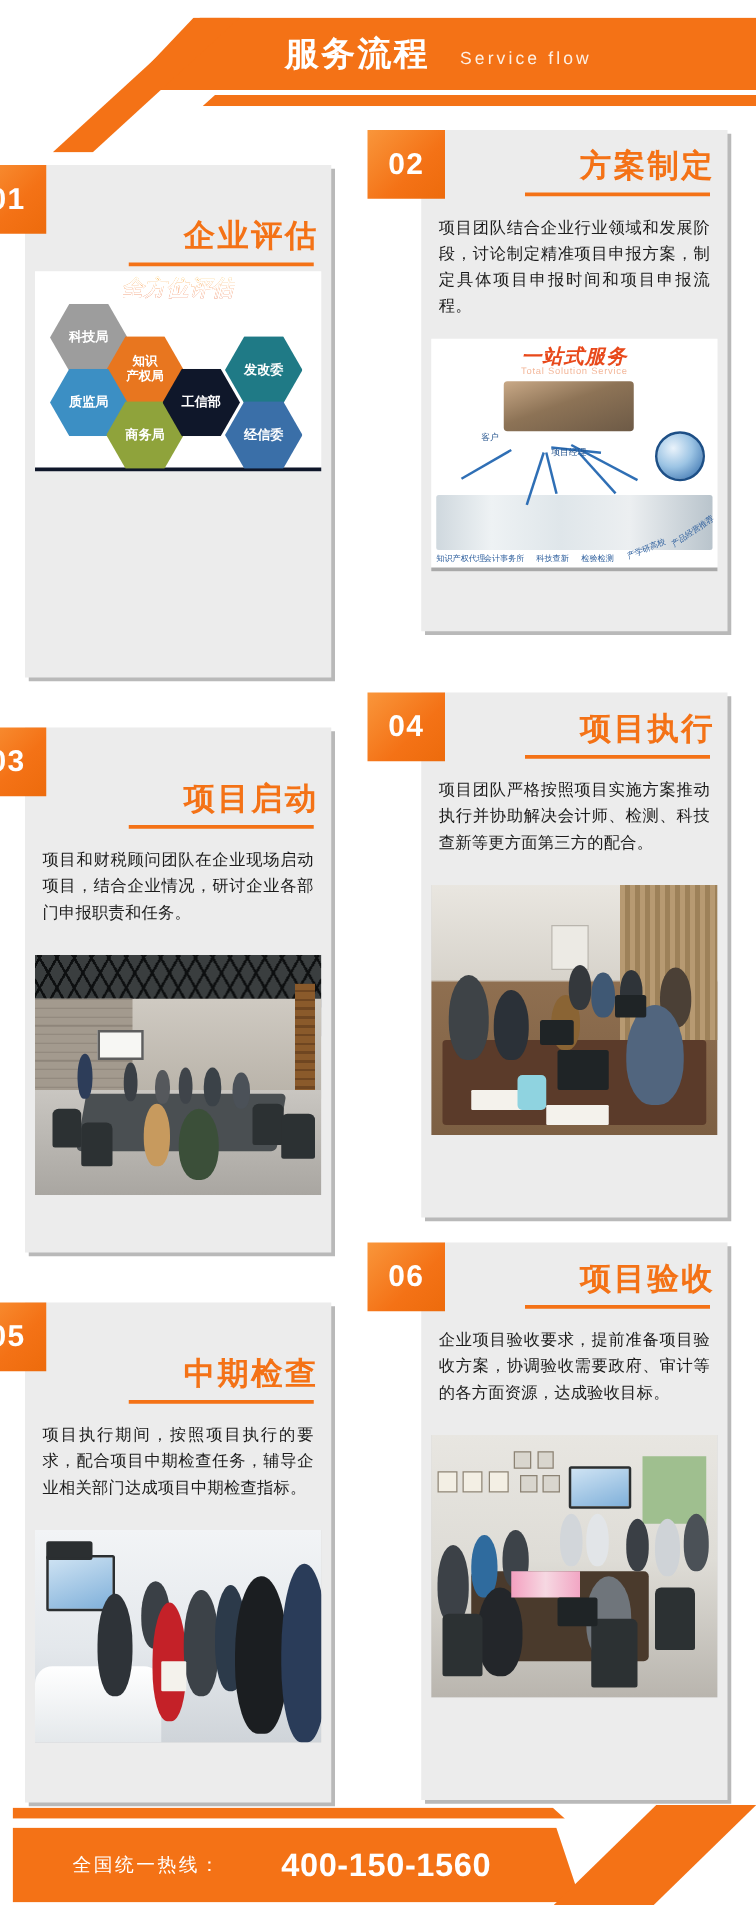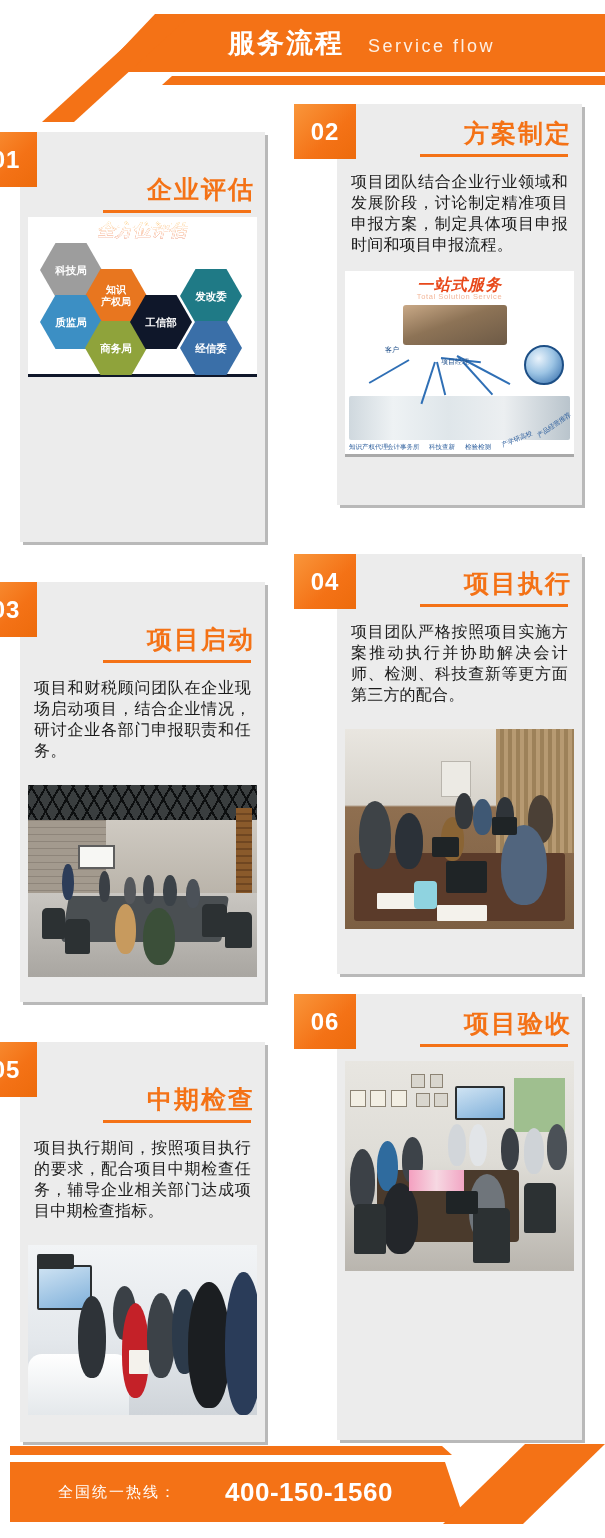--- a/index.html
+++ b/index.html
@@ -28,21 +28,21 @@
     background:#F47216;
     clip-path: polygon(118px 0, 150px 0, 32px 108px, 0px 108px);
   }
   .header-title-zh {
     position:absolute; left:228px; top:26px;
     font-size:27px; font-weight:bold; color:#ffffff; letter-spacing:2px;
     line-height:34px;
   }
   .header-title-en {
     position:absolute; left:368px; top:34px;
-    font-size:18px; color:#fdf0e4; letter-spacing:2.5px; line-height:24px;
+    font-size:14px; color:#fdf0e4; letter-spacing:2.5px; line-height:24px;
   }
 
   
   .grid { position:absolute; left:0; top:104px; width:605px; }
   .card {
     position:absolute;
     background:#ececec;
     box-shadow: 3px 3px 0 0 #b9b9b9;
   }
   .card-left  { left:20px;  width:245px; }
@@ -60,21 +60,21 @@
   .badge-right { left:-43px; }
 
   .card-title {
     color:#F47216; font-size:25px; font-weight:bold; letter-spacing:2px;
     text-align:right; padding-right:10px; line-height:30px;
   }
   .title-rule {
     height:3px; background:#F47216; margin:6px 14px 0 auto;
   }
   .card-body {
-    font-size:16px; color:#1b1b1b; line-height:21px;
+    font-size:13px; color:#1b1b1b; line-height:21px;
     padding:14px 14px 10px 14px; text-align:justify; letter-spacing:0.2px;
   }
 
   
   .photo { position:relative; overflow:hidden; background:#d8d8d8; }
 
   
   .hexwrap { position:relative; background:#ffffff; border-bottom:3px solid #0f172a; }
   .hexwrap-title {
     position:absolute; left:50%; top:2px; transform:translateX(-50%);
@@ -340,20 +340,21 @@
           <div class="person" style="left:86%; top:16%; width:16%; height:84%; background:#2a3c59;"></div>
           <div class="papers" style="left:44%; top:62%; width:9%; height:14%;"></div>
         </div>
       </div>
     </div>
 
     <div class="card card-right" style="top:890px; height:446px;">
       <div class="badge badge-right">06</div>
       <div class="card-title" style="padding-top:14px;">项目验收</div>
       <div class="title-rule" style="width:148px;"></div>
+      <div class="card-body">企业项目验收要求，提前准备项目验收方案，协调验收需要政府、审计等的各方面资源，达成验收目标。</div>
 
       <div class="photo" style="margin:14px 8px 8px 8px; height:210px;">
         <div class="room">
           <div style="position:absolute; inset:0; background:linear-gradient(180deg,#e8e6e1 0%,#dedcd6 48%,#b9b5ae 100%);"></div>
           <div style="position:absolute; right:4%; top:8%; width:22%; height:26%; background:#9fbf8f;"></div>
           <div class="screenw" style="left:48%; top:12%; width:22%; height:16%;"></div>
           <div class="frame" style="left:2%;  top:14%; width:7%; height:8%;"></div>
           <div class="frame" style="left:11%; top:14%; width:7%; height:8%;"></div>
           <div class="frame" style="left:20%; top:14%; width:7%; height:8%;"></div>
           <div class="frame" style="left:29%; top:6%;  width:6%; height:7%; background:#d9d6ce;"></div>

